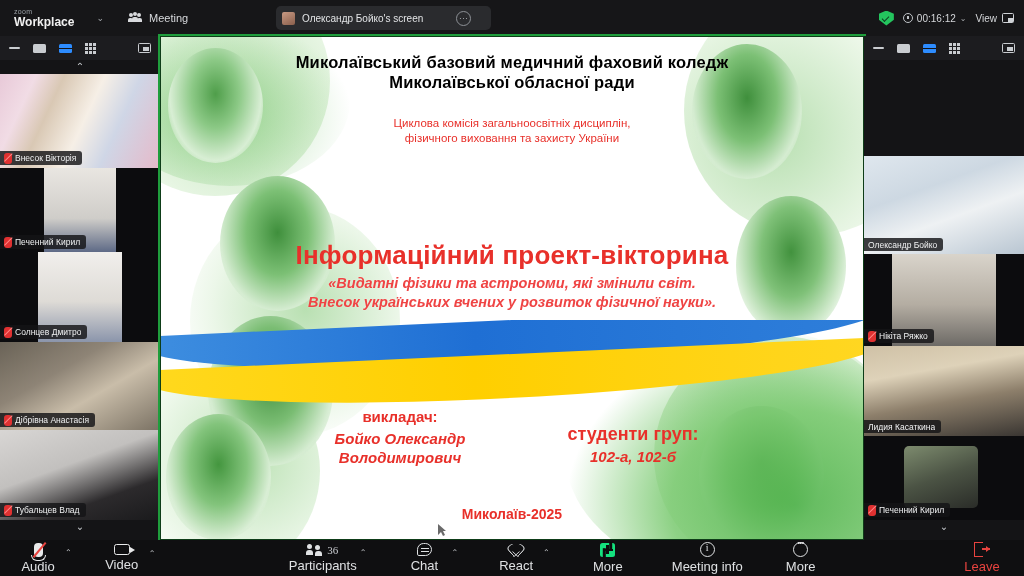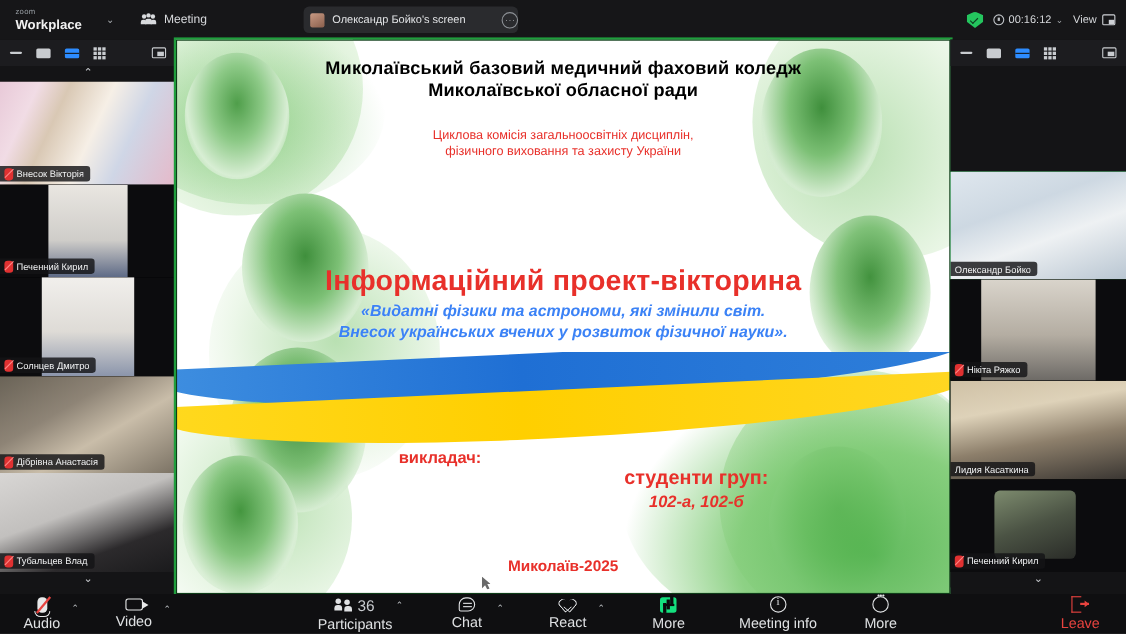--- a/index.html
+++ b/index.html
@@ -29,21 +29,21 @@
   .ppl-ico i:nth-child(1){ width:4px;height:4px; left:1px; top:1px;}
   .ppl-ico i:nth-child(2){ width:4px;height:4px; left:9px; top:1px;}
   .ppl-ico i:nth-child(3){ width:4px;height:4px; left:5px; top:0px;}
   .ppl-ico i:nth-child(4){ width:5px;height:4px; left:0px; top:6px; border-radius:2px 2px 0 0;}
   .ppl-ico i:nth-child(5){ width:5px;height:4px; left:9px; top:6px; border-radius:2px 2px 0 0;}
   .ppl-ico i:nth-child(6){ width:6px;height:5px; left:4px; top:5px; border-radius:2px 2px 0 0;}
 
   .share-pill {
     position: absolute; left: 276px; top: 6px; height: 24px;
     display: flex; align-items: center; gap: 7px;
-    background: #2a2b2e; border-radius: 5px; padding: 0 0 0 6px; justify-content: flex-end;
+    background: #2a2b2e; border-radius: 5px; padding: 0 20px 0 6px; justify-content: flex-end;
   }
   .share-thumb {
     width: 13px; height: 13px; border-radius: 2px;
     background: linear-gradient(150deg,#c89a84,#8a5f4c);
   }
   .share-pill .lbl { font-size: 10px; color: #e2e4e6; }
   .share-more {
     margin-left: 26px; width: 15px; height: 15px; border-radius: 50%;
     border: 1px solid #8d9196; color: #b9bdc1; font-size: 8px;
     display: flex; align-items: center; justify-content: center; letter-spacing: .5px;
@@ -174,21 +174,21 @@
     top:16px; font-size:16.5px; font-weight:bold; line-height:1.22; letter-spacing:.2px;
   }
   .t-commission {
     top:80px; font-size:11.5px; font-weight:normal; line-height:1.3; color:#e8302a;
   }
   .t-project {
     top:204px; font-size:26px; font-weight:bold; letter-spacing:.2px; color:#e8302a;
   }
   .t-quote {
     top:238px; font-size:14.5px; font-weight:bold; font-style:italic; line-height:1.28;
-    color:#3b82f6; text-shadow:0 0 2px rgba(255,255,255,.45);
+    color:#ef4444; text-shadow:0 0 2px rgba(255,255,255,.45);
   }
   .t-teacher-label {
     position:absolute; left:130px; top:372px; width:220px; text-align:center;
     font-size:15px; font-weight:bold; color:#e8302a;
   }
   .t-teacher-name {
     position:absolute; left:130px; top:394px; width:220px; text-align:center;
     font-size:15px; font-weight:bold; font-style:italic; color:#e8302a; line-height:1.25;
   }
   .t-students-label {
@@ -234,21 +234,21 @@
   .ico-cam::after{
     content:"";position:absolute;right:-6px;top:1.5px;border-style:solid;border-width:3.5px 0 3.5px 5px;
     border-color:transparent transparent transparent #e8e9ea;
   }
   .ico-people { width:16px;height:12px;position:relative; }
   .ico-people i{position:absolute;background:#e0e2e4;}
   .ico-people i:nth-child(1){width:5px;height:5px;border-radius:50%;left:0;top:0;}
   .ico-people i:nth-child(2){width:5px;height:5px;border-radius:50%;left:8px;top:1px;}
   .ico-people i:nth-child(3){width:7px;height:5px;border-radius:3px 3px 0 0;left:-1px;top:6px;}
   .ico-people i:nth-child(4){width:7px;height:5px;border-radius:3px 3px 0 0;left:8px;top:7px;}
-  .count { font-size:14px; color:#c9ccd0; margin-top:1px; }
+  .count { font-size:11px; color:#c9ccd0; margin-top:1px;font-family:Liberation Serif, serif; }
   .ico-chat {
     width:15px;height:13px;border:1.5px solid #e0e2e4;border-radius:7px 7px 7px 2px;position:relative;
   }
   .ico-chat::after{content:"";position:absolute;left:3px;top:4px;width:8px;height:1.3px;background:#e0e2e4;box-shadow:0 3px 0 #e0e2e4;}
   .ico-heart {
     width:14px;height:13px;position:relative;
   }
   .ico-heart::before,.ico-heart::after{
     content:"";position:absolute;top:1px;width:7px;height:10px;border:1.5px solid #e0e2e4;border-radius:4px 4px 0 0;
   }
@@ -433,20 +433,24 @@
       </div>
 
       <div class="slide-txt t-project">Інформаційний проект-вікторина</div>
 
       <div class="slide-txt t-quote">
         <div>«Видатні фізики та астрономи, які змінили світ.</div>
         <div>Внесок українських вчених у розвиток фізичної науки».</div>
       </div>
 
       <div class="t-teacher-label">викладач:</div>
+      <div class="t-teacher-name">
+        <div>Бойко Олександр</div>
+        <div>Володимирович</div>
+      </div>
 
       <div class="t-students-label">студенти груп:</div>
       <div class="t-students-groups">102-а, 102-б</div>
 
       <div class="t-city">Миколаїв-2025</div>
       <div class="cursor"></div>
     </div>
     <div class="stage-edge"></div>
   </div>
   <div class="share-outline"></div>

